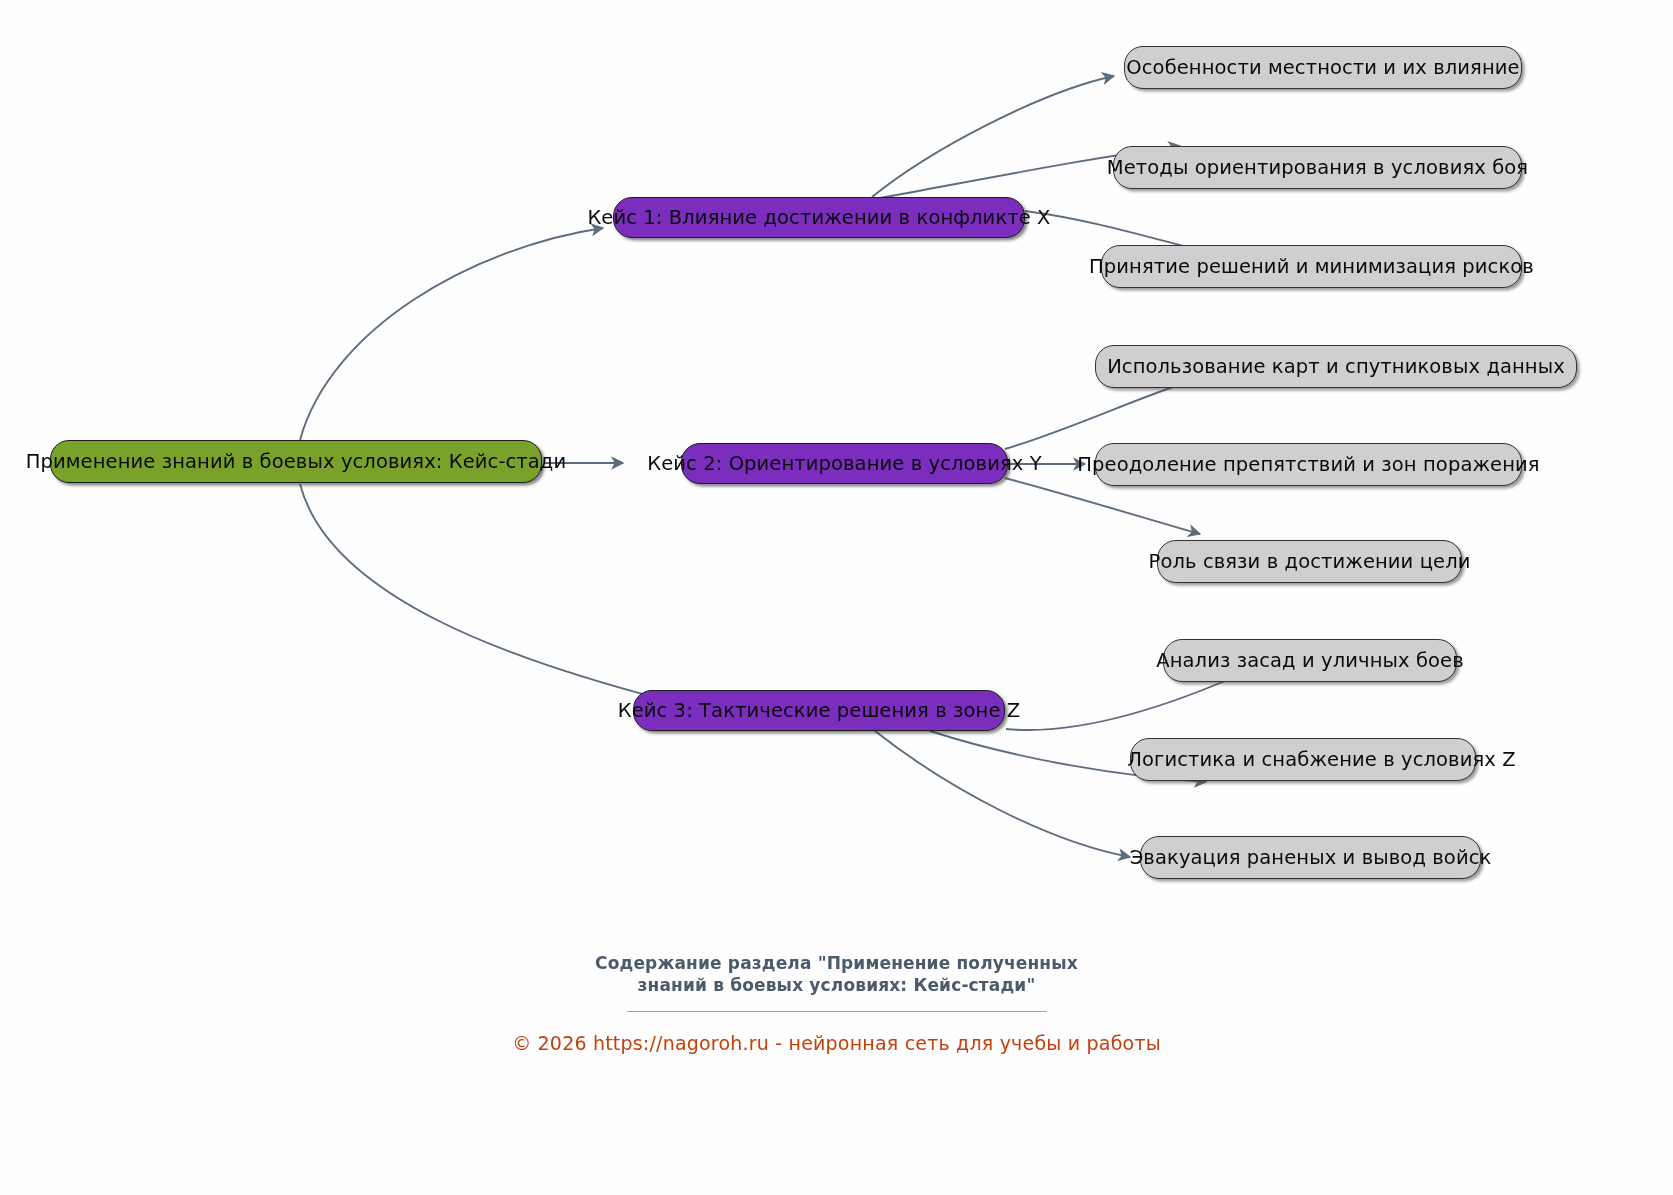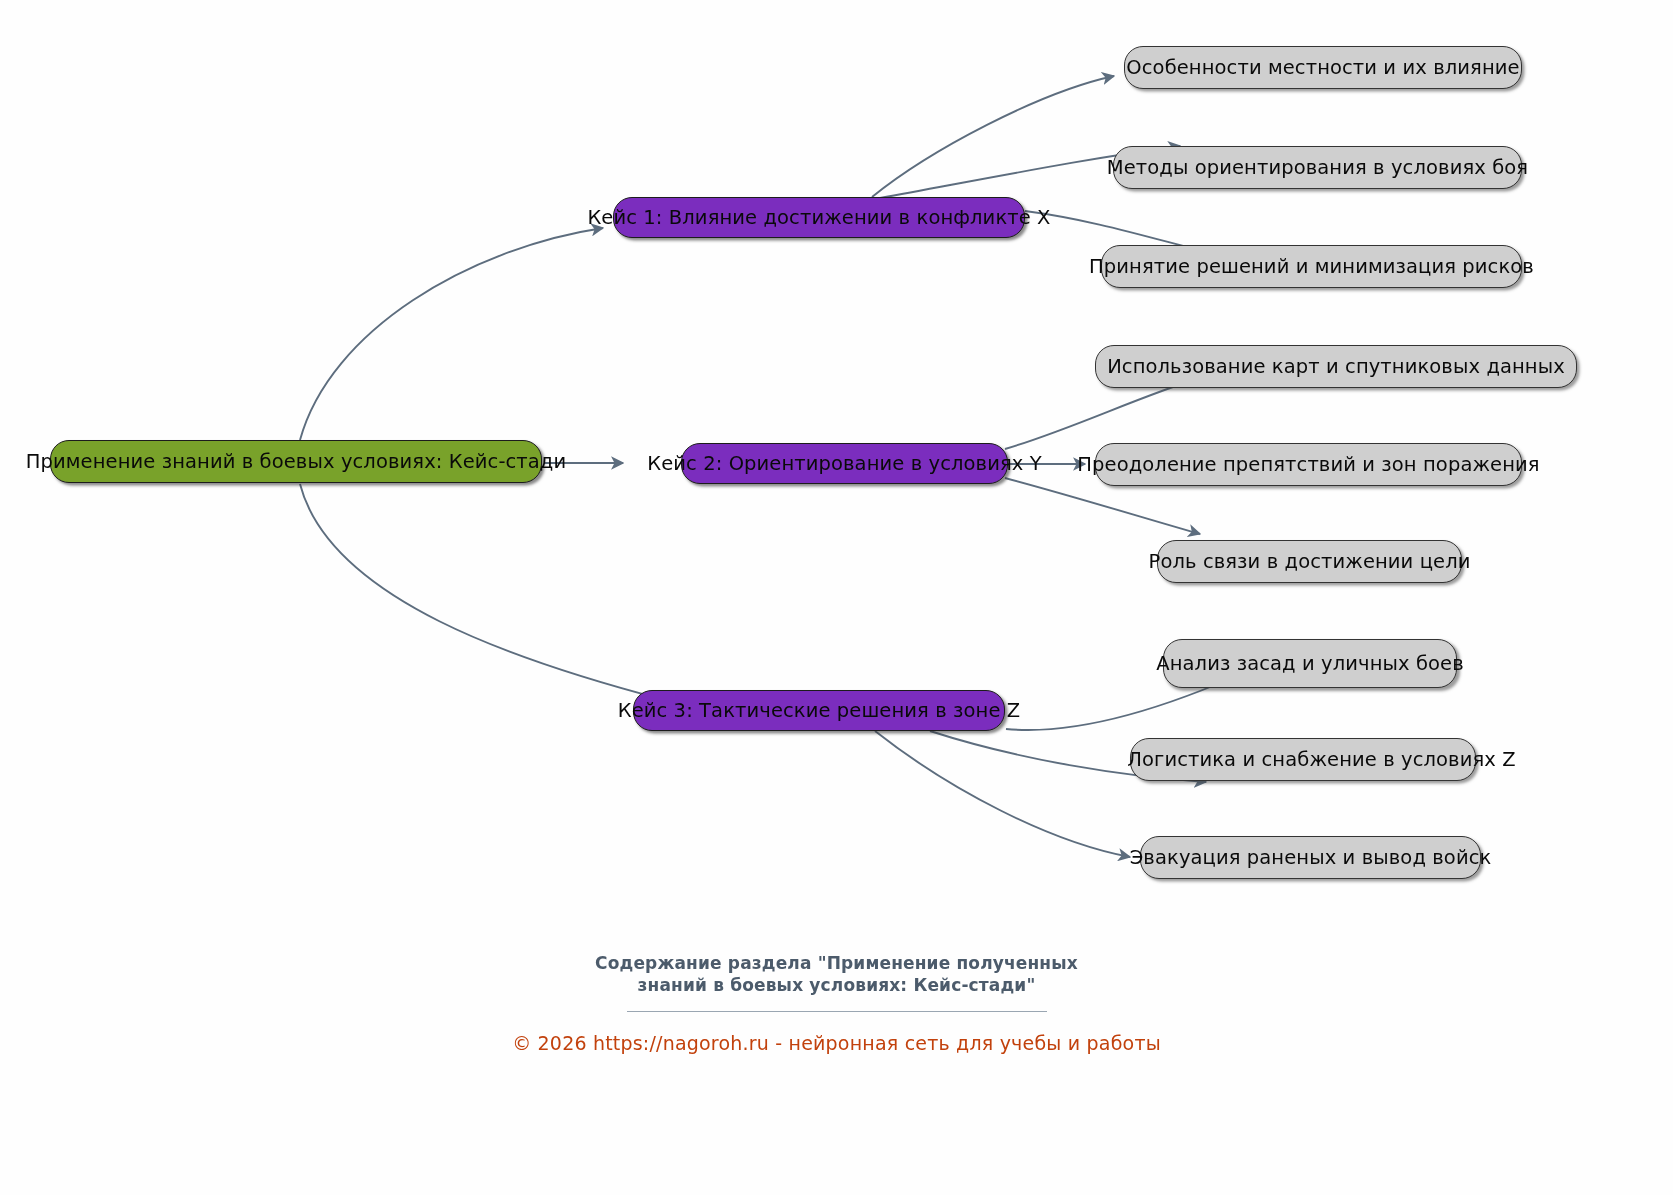--- a/index.html
+++ b/index.html
@@ -124,21 +124,21 @@
   <div class="node leaf" style="left:1157px;top:540px;width:305px;height:43px;">
     <span>Роль связи в достижении цели</span>
   </div>
   <div class="node leaf" style="left:1095px;top:443px;width:427px;height:43px;">
     <span>Преодоление препятствий и зон поражения</span>
   </div>
 
   <div class="node branch" style="left:633px;top:690px;width:372px;height:41px;">
     <span>Кейс 3: Тактические решения в зоне Z</span>
   </div>
-  <div class="node leaf" style="left:1163px;top:639px;width:294px;height:49px;align-items:center;">
+  <div class="node leaf" style="left:1163px;top:639px;width:294px;height:43px;align-items:center;">
     <span>Анализ засад и уличных боев</span>
   </div>
   <div class="node leaf" style="left:1130px;top:738px;width:346px;height:43px;padding-left:37px;">
     <span>Логистика и снабжение в условиях Z</span>
   </div>
   <div class="node leaf" style="left:1140px;top:836px;width:341px;height:43px;">
     <span>Эвакуация раненых и вывод войск</span>
   </div>
 
   <div id="footer">

